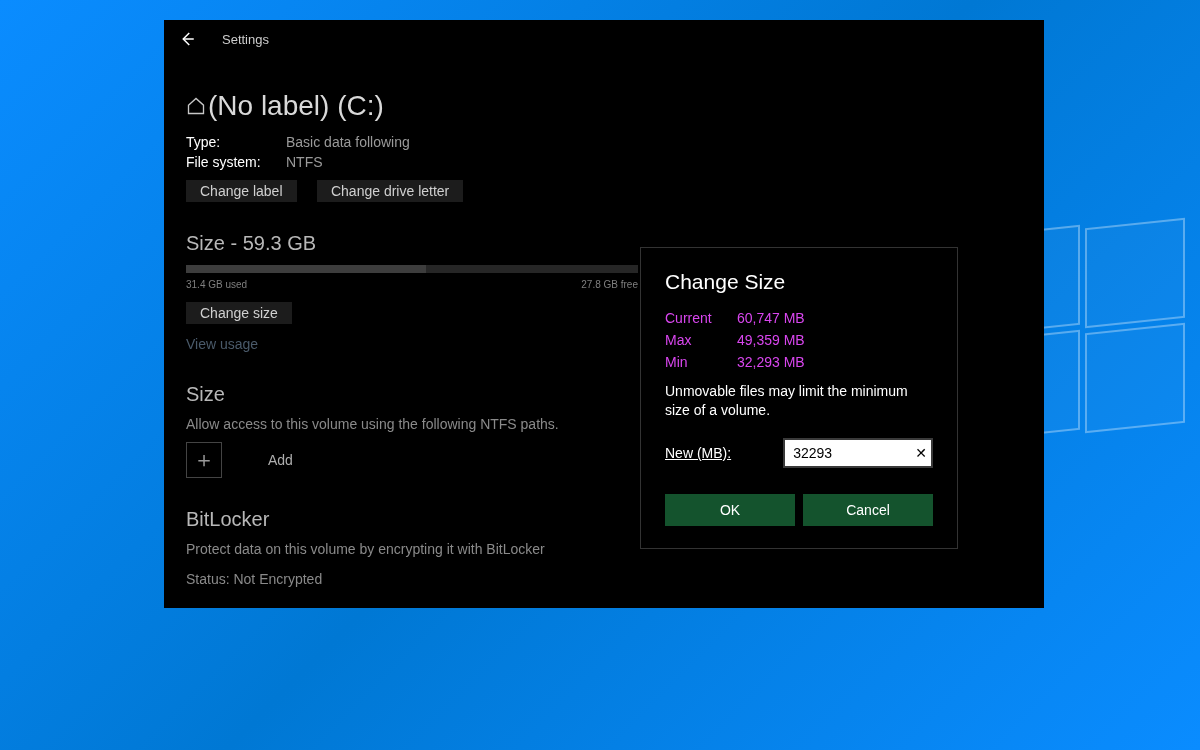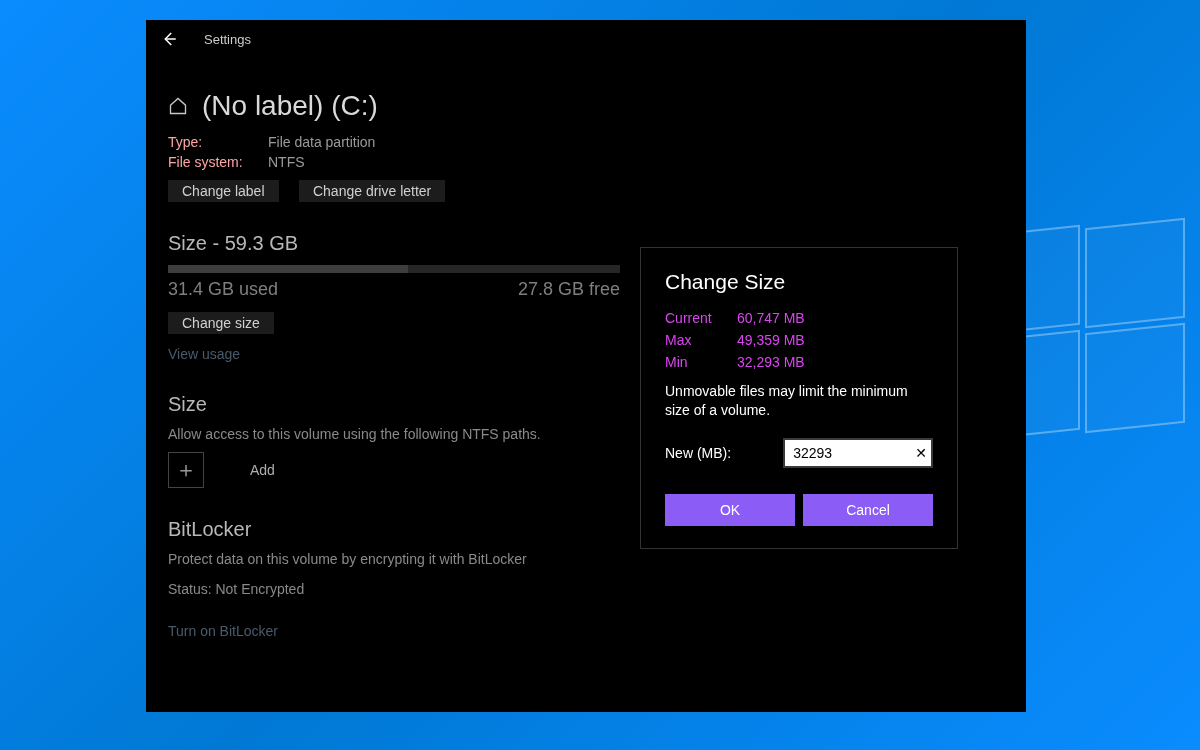--- a/index.html
+++ b/index.html
@@ -27,51 +27,51 @@
     border: 2px solid rgba(255,255,255,0.6);
     background: rgba(255,255,255,0.05);
   }
   .winlogo .q1 { left: 0; top: 0; transform: skewY(-6deg);}
   .winlogo .q2 { left: 105px; top: -7px; transform: skewY(-6deg);}
   .winlogo .q3 { left: 0; top: 105px; transform: skewY(-6deg);}
   .winlogo .q4 { left: 105px; top: 98px; transform: skewY(-6deg);}
 
   .app {
     position: absolute;
-    left: 146px;
+    left: 164px;
     top: 20px;
     width: 880px;
-    height: 692px;
+    height: 588px;
     background: #000;
     color: #e6e6e6;
     overflow: hidden;
   }
   .app-header {
     display: flex;
     align-items: center;
     padding: 10px 14px 6px 14px;
     gap: 26px;
   }
   .back-arrow {
     width: 18px; height: 18px;
     color: #fff;
   }
   .back-arrow svg { width: 18px; height: 18px; }
   .settings-label { font-size: 13px; color: #ccc;}
 
   .content { padding: 14px 22px 0 22px; }
 
-  .title-row { display: flex; align-items: center; gap: 14px; margin-top: 22px; margin-bottom: 12px;}
+  .title-row { display: flex; align-items: center; gap: 2px; margin-top: 22px; margin-bottom: 12px;}
   .home-icon { width: 20px; height: 20px; color: #c7c7c7;}
   .home-icon svg { width: 20px; height: 20px;}
   .page-title { font-size: 28px; font-weight: 300; color: #d9d9d9; }
 
   .info-grid { margin-left: 0; margin-bottom: 10px; }
   .info-row { display: flex; font-size: 14px; color: #8f8f8f; margin: 4px 0; }
-  .info-row .k { width: 100px; color: #fca5a5;}
+  .info-row .k { width: 100px; color: #ffffff;}
   .info-row .v { color: #9a9a9a; }
 
   .btn {
     display: inline-flex;
     align-items: center;
     justify-content: center;
     padding: 3px 14px;
     background: #1c1c1c;
     color: #d0d0d0;
     font-size: 14px;
@@ -97,21 +97,21 @@
   }
   .sizebar-fill {
     position: absolute; left:0; top:0; bottom:0;
     width: 53%;
     background: #3d3d3d;
   }
   .size-labels {
     display: flex;
     justify-content: space-between;
     width: 452px;
-    font-size: 18px;
+    font-size: 10px;
     color: #7f7f7f;
     margin-bottom: 12px;
     gap: 48px;
   }
 
   .link { color: #4a5a6a; font-size: 14px; margin-top: 12px; display: inline-block; cursor: pointer;}
   .desc { color: #8a8a8a; font-size: 14px; }
 
   .add-row { display:flex; align-items:center; gap:14px; margin-top:10px;}
   .add-box {
@@ -134,41 +134,41 @@
   .dialog h2 {
     font-size: 21px;
     font-weight: 400;
     color: #fff;
     margin-bottom: 16px;
   }
   .dlg-row { display:flex; font-size: 14px; margin: 6px 0; color:#d946ef;}
   .dlg-row .dk { width: 72px;}
   .dlg-note { font-size: 14px; color:#fff; margin: 12px 0 18px 0; line-height:1.35;}
   .newrow { display:flex; align-items:center; gap: 12px; margin-bottom: 26px;}
-  .newrow label { font-size:14px; }
+  .newrow label { font-size:14px;text-decoration:underline; }
   .inputwrap {
     position: relative;
     flex: 1;
     padding-left: 40px;
   }
   .inputwrap input {
     width: 100%;
     background: #fff;
     color: #000;
     border: 2px solid #3a3a3a;
     padding: 5px 26px 5px 8px;
     font-size: 14px;
     outline: none;
   }
   .clear-x {
     position:absolute; right:6px; top:50%; transform:translateY(-50%);
     color:#000; font-size:14px; cursor:pointer;
   }
   .dlg-buttons { display:flex; gap: 8px;}
-  .dlg-buttons .btn { flex:1; margin:0; background:#8b5cf6; color:#fff; padding:8px 0; text-align:center;}
+  .dlg-buttons .btn { flex:1; margin:0; background:#14532d; color:#fff; padding:8px 0; text-align:center;}
 </style>
 </head>
 <body>
 
 <div class="winlogo">
   <div class="q q1"></div>
     <div class="q q2"></div>
     <div class="q q3"></div>
     <div class="q q4"></div>
 </div>
@@ -191,21 +191,21 @@
         <svg viewBox="0 0 24 24" fill="none" stroke="currentColor" stroke-width="1.6">
           <path d="M3 11 L12 3 L21 11 V21 H3 Z"></path>
         </svg>
       </span>
       <span class="page-title">(No label) (C:)</span>
     </div>
 
     <div class="info-grid">
       <div class="info-row">
         <span class="k">Type:</span>
-        <span class="v">File data partition</span>
+        <span class="v">Basic data following</span>
       </div>
       <div class="info-row">
         <span class="k">File system:</span>
         <span class="v">NTFS</span>
       </div>
     </div>
 
     <div style="margin-top:8px;">
       <button class="btn">Change label</button>
       <button class="btn">Change drive letter</button>

